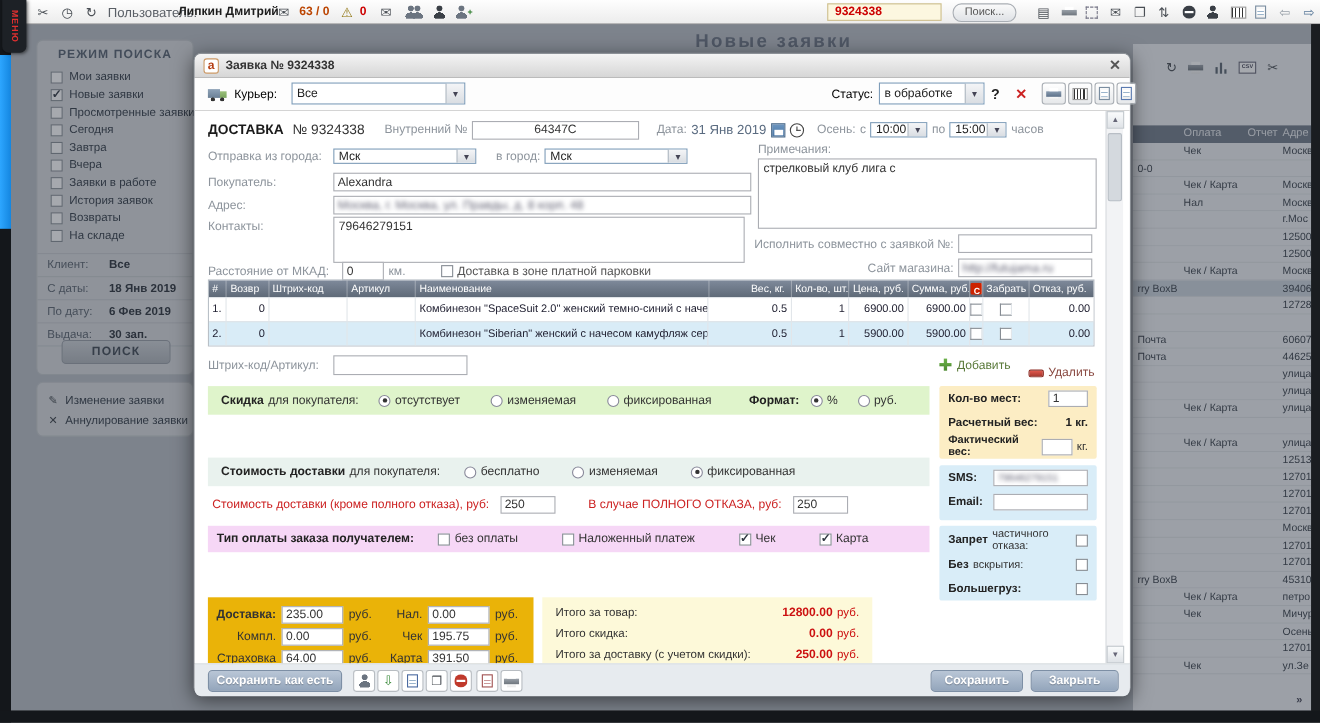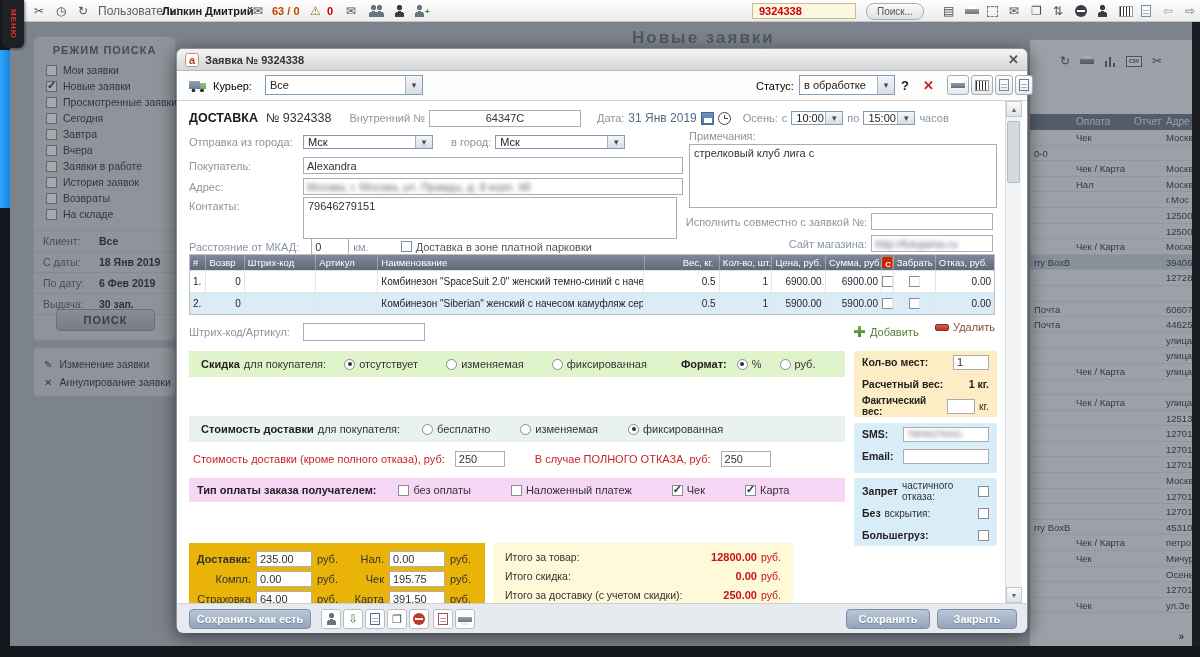--- a/index.html
+++ b/index.html
@@ -754,21 +754,21 @@
     </div>
 
     <div class="row" style="left:12px;top:222px">
       <span class="lg" style="width:110px">Штрих-код/Артикул:</span>
       <input class="inp" style="width: 122px; height: 18px;" value="">
     </div>
     <div class="row" style="left:676px;top:224px">
       <span class="mi mi-plus"></span>
       <span style="color:#5a7a3a">Добавить</span>
     </div>
-    <div class="row" style="left:758px;top:220px">
+    <div class="row" style="left:758px;top:232px">
       <span class="mi mi-minus"></span>
       <span style="color:#8a4a42">Удалить</span>
     </div>
 
     <div class="bar" id="bar-discount" style="left:12px;top:250px;width:656px;height:26px">
       <span class="b" style="margin-left:12px">Скидка</span>
       <span style="margin-left:4px">для покупателя:</span>
       <span style="display:flex;gap:28px;margin-left:18px">
 
           <span class="row">

